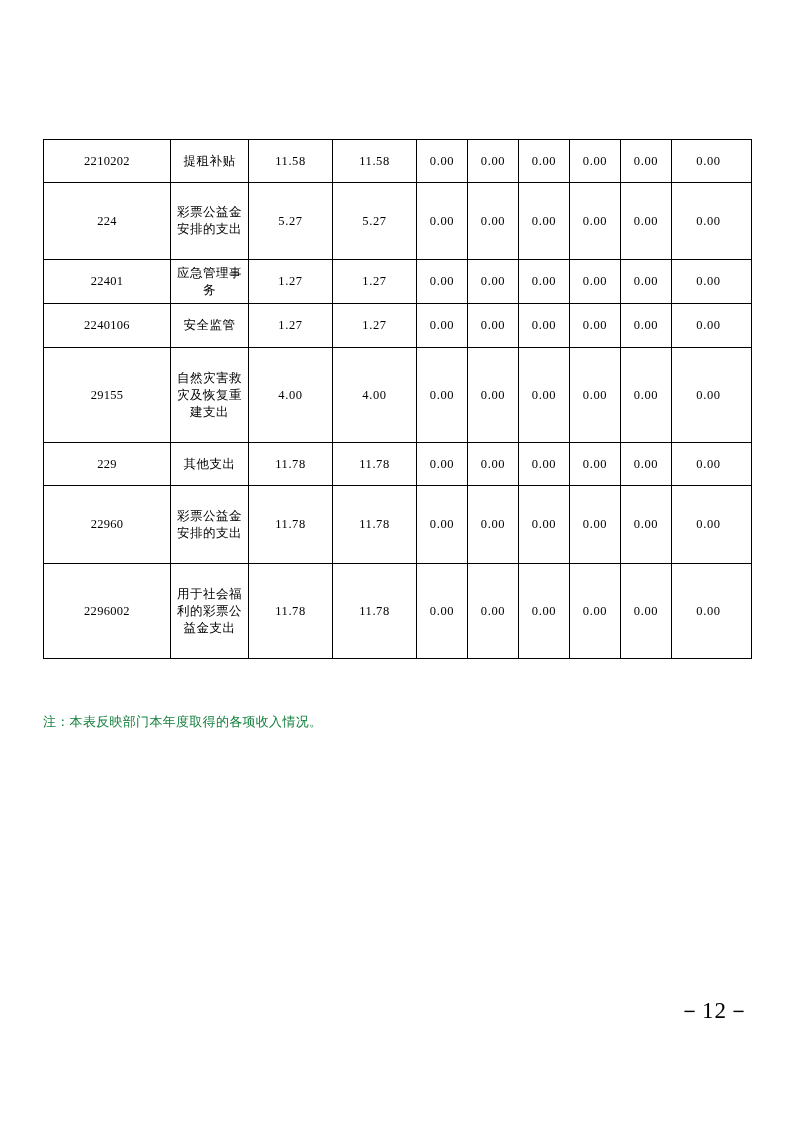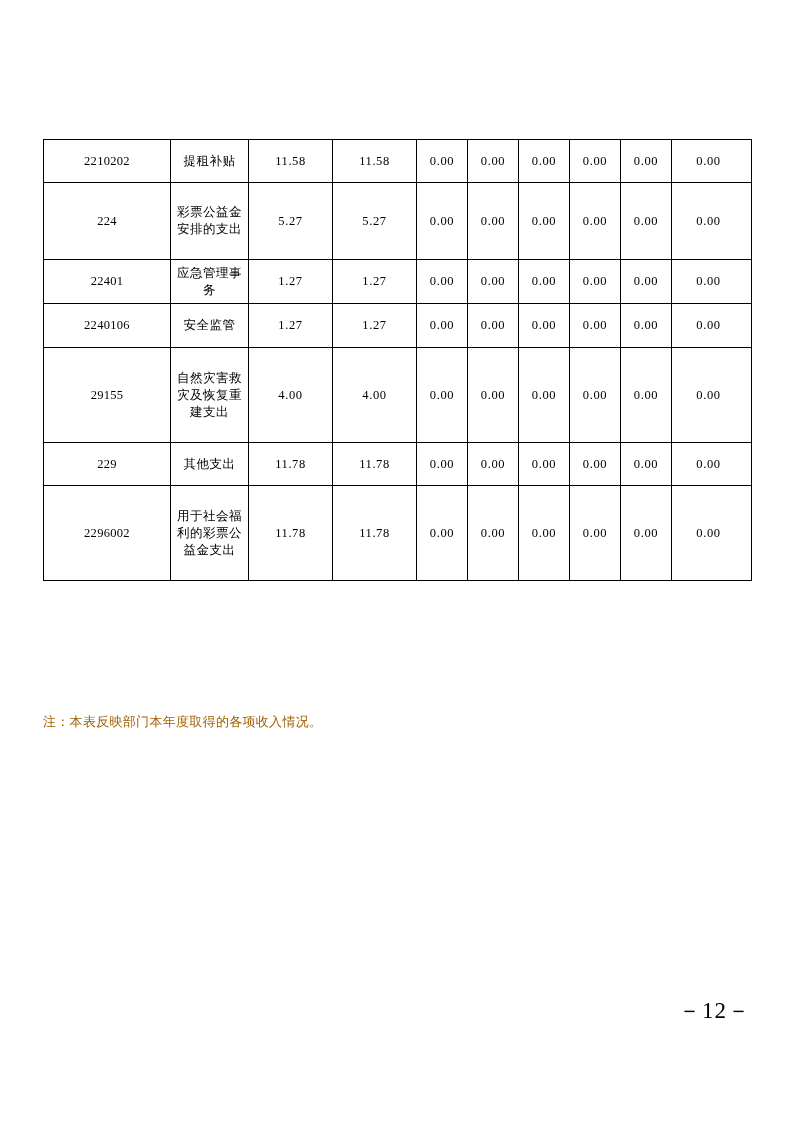--- a/index.html
+++ b/index.html
@@ -67,21 +67,21 @@
   td.num.wide {
     padding-right: 8px;
   }
   .note {
     position: absolute;
     left: 43px;
     top: 713px;
     font-family: "DejaVu Sans", "Liberation Sans", sans-serif;
     font-size: 13px;
     letter-spacing: 0.3px;
-    color: #a16207;
+    color: #15803d;
   }
   .page-number {
     position: absolute;
     left: 0;
     top: 995px;
     width: 751px;
     text-align: right;
     font-family: "Liberation Serif", "DejaVu Serif", serif;
     font-size: 23px;
     letter-spacing: 1px;
@@ -172,20 +172,32 @@
           <td class="name">其他支出</td>
           <td class="num">11.78</td>
           <td class="num">11.78</td>
           <td class="num">0.00</td>
           <td class="num">0.00</td>
           <td class="num">0.00</td>
           <td class="num">0.00</td>
           <td class="num">0.00</td>
           <td class="num wide">0.00</td>
         </tr>
+        <tr style="height:78px">
+          <td class="code">22960</td>
+          <td class="name">彩票公益金安排的支出</td>
+          <td class="num">11.78</td>
+          <td class="num">11.78</td>
+          <td class="num">0.00</td>
+          <td class="num">0.00</td>
+          <td class="num">0.00</td>
+          <td class="num">0.00</td>
+          <td class="num">0.00</td>
+          <td class="num wide">0.00</td>
+        </tr>
         <tr style="height:95px">
           <td class="code">2296002</td>
           <td class="name">用于社会福利的彩票公益金支出</td>
           <td class="num">11.78</td>
           <td class="num">11.78</td>
           <td class="num">0.00</td>
           <td class="num">0.00</td>
           <td class="num">0.00</td>
           <td class="num">0.00</td>
           <td class="num">0.00</td>

